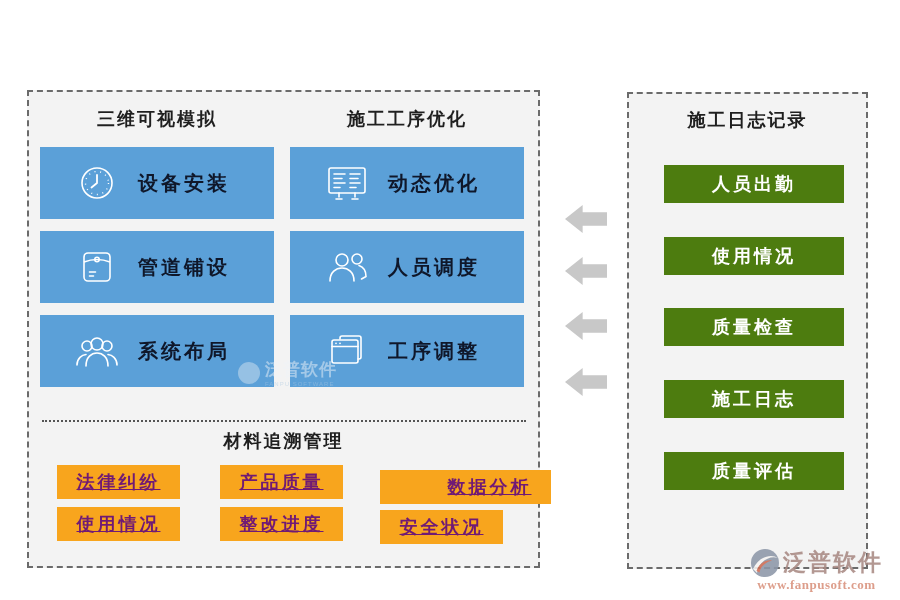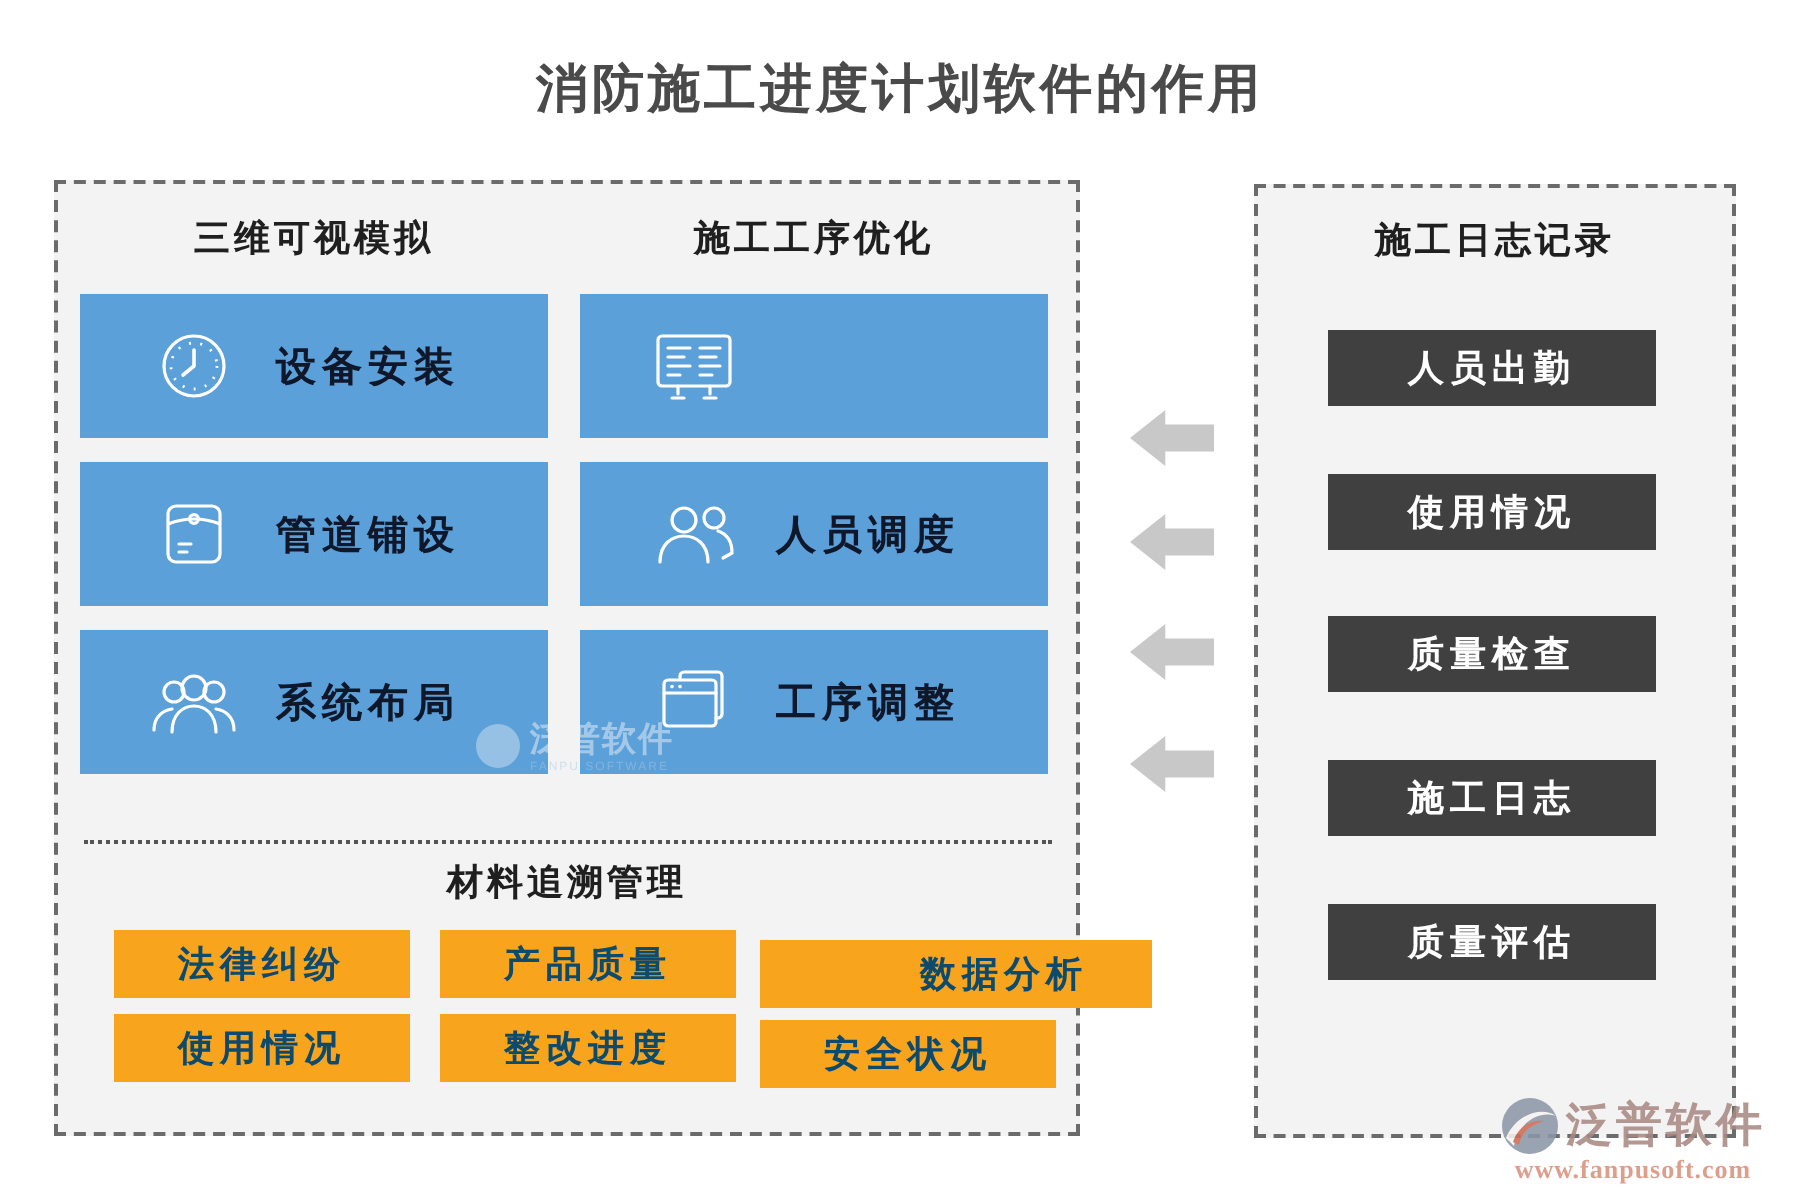--- a/index.html
+++ b/index.html
@@ -37,28 +37,28 @@
   .c1 { left:11px; }  .c2 { left:261px; }
   .r1 { top:55px; }   .r2 { top:139px; }  .r3 { top:223px; }
 
   .dotted-sep {
     position:absolute; left:13px; right:12px; top:328px; height:0;
     border-top:2px dotted #555;
   }
   .section-header { left:0; top:337px; width:100%; }
 
   .orange-btn {
-    position:absolute; width:148px; height:34px; background:#f8a51d;
-    color:#0c4a6e; font-size:18px; font-weight:bold; letter-spacing:3px;
-    display:flex; align-items:center; justify-content:center;
+    position:absolute; width:123px; height:34px; background:#f8a51d;
+    color:#701a75; font-size:18px; font-weight:bold; letter-spacing:3px;
+    display:flex; align-items:center; justify-content:center;text-decoration:underline;
   }
 
   .right-header { left:0; top:14px; width:100%; }
   .right-btn {
-    position:absolute; left:35px; width:164px; height:38px; background:#404040;
+    position:absolute; left:35px; width:180px; height:38px; background:#4d7c0f;
     color:#fff; font-size:18px; font-weight:bold; letter-spacing:3px;
     display:flex; align-items:center; justify-content:center;
   }
 
   .flow-arrow {
     position:absolute; left:565px; width:42px; height:28px; background:#c8c8c8;
     clip-path:polygon(0 50%, 42% 0, 42% 26%, 100% 26%, 100% 74%, 42% 74%, 42% 100%);
     filter:drop-shadow(2px 2px 2px rgba(0,0,0,0.28));
   }
 
@@ -82,21 +82,20 @@
     font-family:"Liberation Serif", serif; font-weight:bold; font-size:13px;
     color:#d9917c; text-align:center; margin-top:-1px; letter-spacing:0.5px;
   }
   svg { display:block; }
 </style>
 </head>
 <body>
 
 <div class="page">
 
-  <div class="title">消防施工进度计划软件的作用</div>
 
   <div class="panel left-panel">
 
     <div class="col-header hdr-col1">三维可视模拟</div>
     <div class="col-header hdr-col2">施工工序优化</div>
 
     <div class="blue-item c1 r1">
       <span class="icon">
         <svg width="38" height="38" viewBox="0 0 38 38" fill="none" stroke="#fff" stroke-width="1.6">
           <circle cx="19" cy="19" r="15"></circle>
@@ -134,20 +133,21 @@
 
     <div class="blue-item c2 r1">
       <span class="icon">
         <svg width="42" height="38" viewBox="0 0 42 38" fill="none" stroke="#fff" stroke-width="1.6" stroke-linecap="round">
           <rect x="3" y="4" width="36" height="25" rx="2"></rect>
           <path d="M8 10 h11 M8 14.5 h8 M8 19 h11 M8 23.5 h6"></path>
           <path d="M24 10 h10 M24 14.5 h8 M24 19 h10 M24 23.5 h6"></path>
           <path d="M13 29 v4 M29 29 v4 M10 35 h6 M26 35 h6"></path>
         </svg>
       </span>
+      <span class="label">动态优化</span>
     </div>
 
     <div class="blue-item c2 r2">
       <span class="icon">
         <svg width="42" height="36" viewBox="0 0 42 36" fill="none" stroke="#fff" stroke-width="1.6" stroke-linecap="round">
           <circle cx="16" cy="11" r="6"></circle>
           <path d="M4 32 c0-9 6-13 12-13 s12 4 12 13"></path>
           <circle cx="31" cy="10" r="5"></circle>
           <path d="M33 16.5 c4.5 1.5 7 5.5 7 11 l-4.5 2.5"></path>
         </svg>

